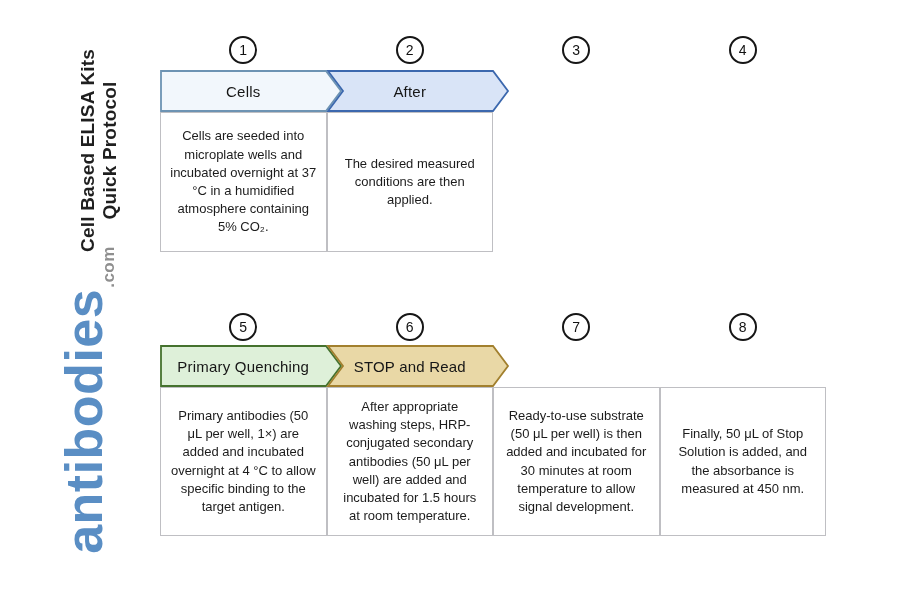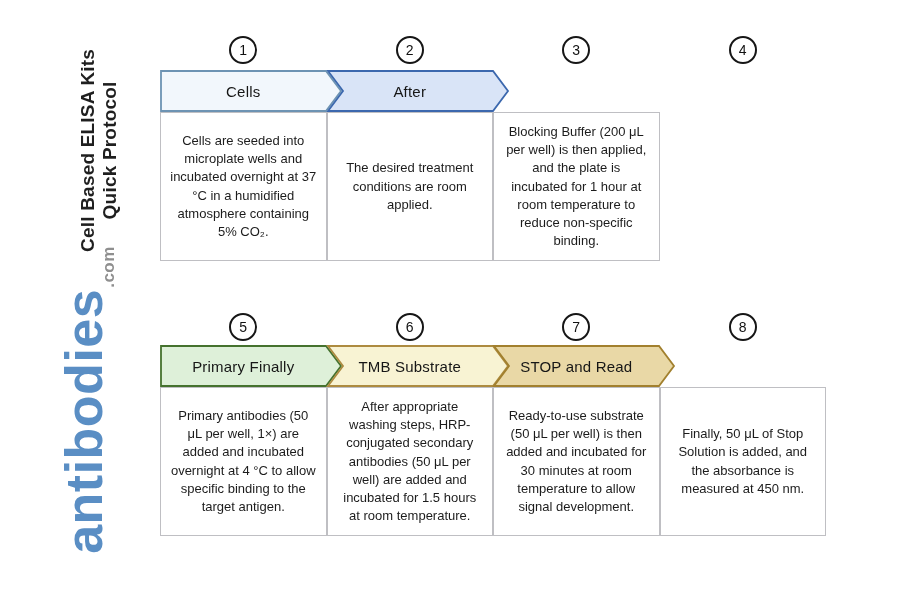--- a/index.html
+++ b/index.html
@@ -101,22 +101,21 @@
       <div class="arrow-cell">
         <svg class="arrow-svg" viewBox="0 0 183 42" preserveAspectRatio="none">
           <polygon points="1,1 166,1 181,21 166,41 1,41 16,21" stroke-width="1.8" stroke-linejoin="miter" fill="#d9e4f7" stroke="#3c68ae"></polygon>
         </svg>
         <div class="arrow-label">After</div>
       </div>
     </div>
 
     <div class="band boxes top-boxes">
       <div class="desc-box">Cells are seeded into microplate wells and incubated overnight at 37 °C in a humidified atmosphere containing 5% CO₂.</div>
-      <div class="desc-box">The desired treatment conditions are room applied.</div>
-      <div class="desc-box">Blocking Buffer (200 μL per well) is then applied, and the plate is incubated for 1 hour at room temperature to reduce non-specific binding.</div>
+      <div class="desc-box">The desired measured conditions are then applied.</div>
     </div>
   </div>
 
   <div class="flow-row row-bottom">
     <div class="band circles">
       <div class="circle-cell">
           <div class="badge">5</div>
         </div>
       <div class="circle-cell">
           <div class="badge">6</div>
@@ -127,27 +126,21 @@
       <div class="circle-cell">
           <div class="badge">8</div>
         </div>
     </div>
 
     <div class="band arrows">
       <div class="arrow-cell">
         <svg class="arrow-svg" viewBox="0 0 183 42" preserveAspectRatio="none">
           <polygon points="1,1 166,1 181,21 166,41 1,41" stroke-width="1.8" stroke-linejoin="miter" fill="#def0d9" stroke="#45722e"></polygon>
         </svg>
-        <div class="arrow-label">Primary Finally</div>
-      </div>
-      <div class="arrow-cell">
-        <svg class="arrow-svg" viewBox="0 0 183 42" preserveAspectRatio="none">
-          <polygon points="1,1 166,1 181,21 166,41 1,41 16,21" stroke-width="1.8" stroke-linejoin="miter" fill="#f8f3d3" stroke="#ad8b40"></polygon>
-        </svg>
-        <div class="arrow-label">TMB Substrate</div>
+        <div class="arrow-label">Primary Quenching</div>
       </div>
       <div class="arrow-cell">
         <svg class="arrow-svg" viewBox="0 0 183 42" preserveAspectRatio="none">
           <polygon points="1,1 166,1 181,21 166,41 1,41 16,21" stroke-width="1.8" stroke-linejoin="miter" fill="#e9d8a6" stroke="#a2802e"></polygon>
         </svg>
         <div class="arrow-label">STOP and Read</div>
       </div>
     </div>
 
     <div class="band boxes bottom-boxes">

